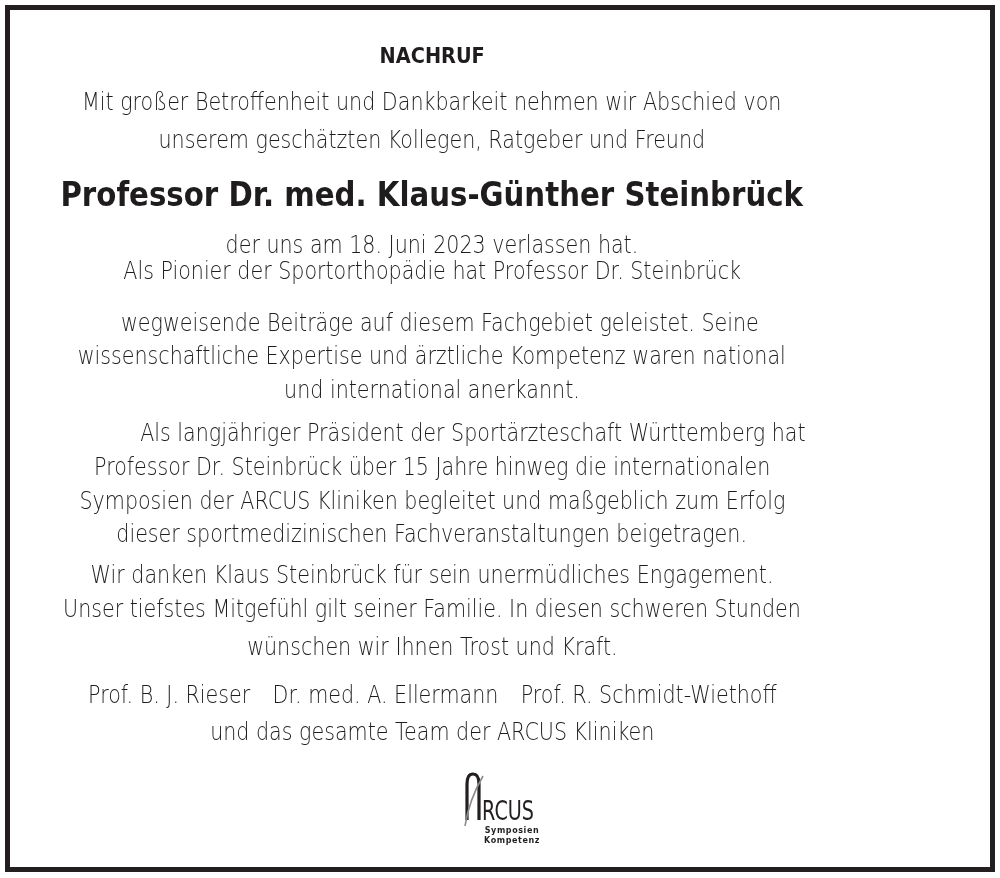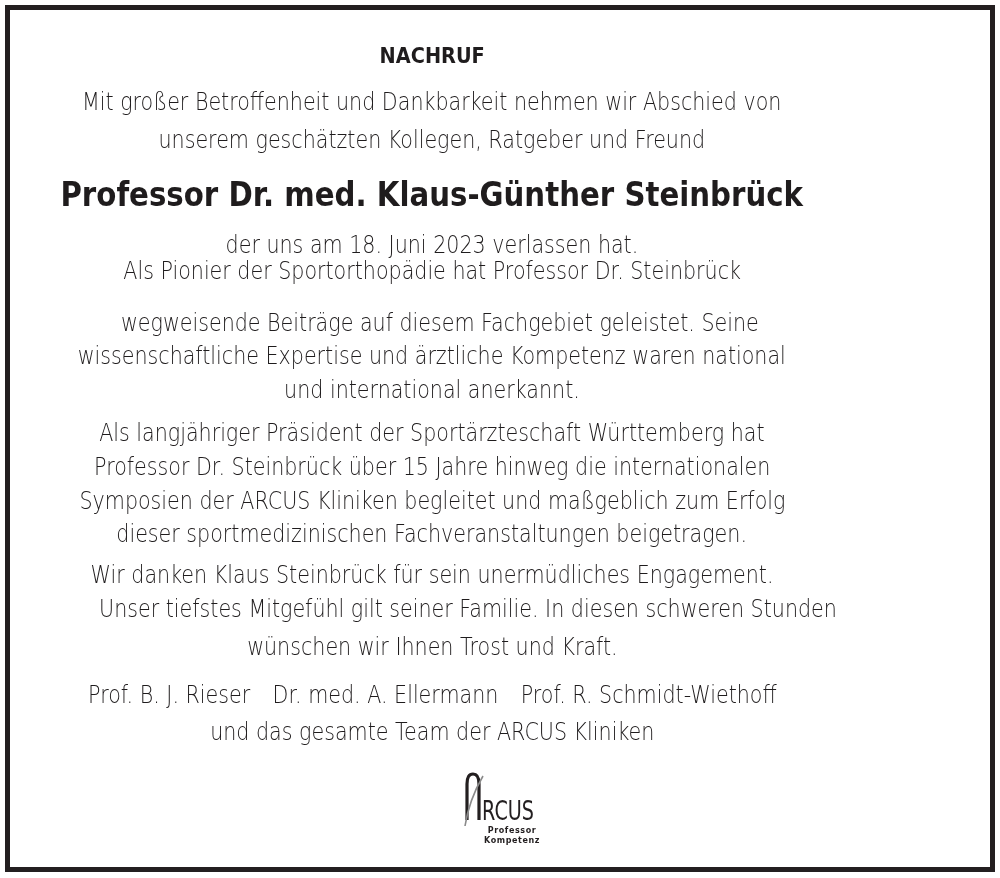--- a/index.html
+++ b/index.html
@@ -131,37 +131,37 @@
 <div class="line body-line" style="top:308px;padding-left:8px;">
   <span>wegweisende Beiträge auf diesem Fachgebiet geleistet. Seine</span>
 </div>
 <div class="line body-line" style="top:341px;">
   <span>wissenschaftliche Expertise und ärztliche Kompetenz waren national</span>
 </div>
 <div class="line body-line" style="top:375px;">
   <span>und international anerkannt.</span>
 </div>
 
-<div class="line body-line" style="top:418px;">
+<div class="line body-line" style="top:418px;padding-left:41px;">
   <span>Als langjähriger Präsident der Sportärzteschaft Württemberg hat</span>
 </div>
 <div class="line body-line" style="top:452px;">
   <span>Professor Dr. Steinbrück über 15 Jahre hinweg die internationalen</span>
 </div>
 <div class="line body-line" style="top:486px;">
   <span>Symposien der ARCUS Kliniken begleitet und maßgeblich zum Erfolg</span>
 </div>
 <div class="line body-line" style="top:519px;">
   <span>dieser sportmedizinischen Fachveranstaltungen beigetragen.</span>
 </div>
 <div class="line body-line" style="top:552px;margin-top:8px;">
   <span>Wir danken Klaus Steinbrück für sein unermüdliches Engagement.</span>
 </div>
 
-<div class="line body-line" style="top:594px;padding-left:36px;">
+<div class="line body-line" style="top:594px;">
   <span>Unser tiefstes Mitgefühl gilt seiner Familie. In diesen schweren Stunden</span>
 </div>
 <div class="line body-line" style="top:632px;text-decoration:underline;">
   <span>wünschen wir Ihnen Trost und Kraft.</span>
 </div>
 
 <div class="line signers" style="top:680px;">
   <span>
     <span class="signer">Prof. B. J. Rieser</span><span class="signer">Dr. med. A. Ellermann</span><span class="signer">Prof. R. Schmidt-Wiethoff</span>
   </span>
@@ -170,15 +170,15 @@
   <span>und das gesamte Team der ARCUS Kliniken</span>
 </div>
 
 <div class="logo">
   <svg width="90" height="60" viewBox="0 0 90 60">
 
     <path d="M12 50 L12 14 Q12 4 18 4 Q24 4 24 14 L24 50" fill="none" stroke="#231f20" stroke-width="3.2"></path>
     <path d="M10 56 Q14 30 28 6" fill="none" stroke="#8a8a8a" stroke-width="1.6"></path>
     <text x="27" y="50" font-family="DejaVu Sans, sans-serif" font-size="27" fill="#231f20" textLength="52" lengthAdjust="spacingAndGlyphs">RCUS</text>
   </svg>
-  <div class="logo-sub" style="top:56px; left:12px;">Professor</div>
+  <div class="logo-sub" style="top:56px; left:12px;">Symposien</div>
   <div class="logo-sub" style="top:66px; left:12px;">Kompetenz</div>
 </div>
 
 </body></html>

